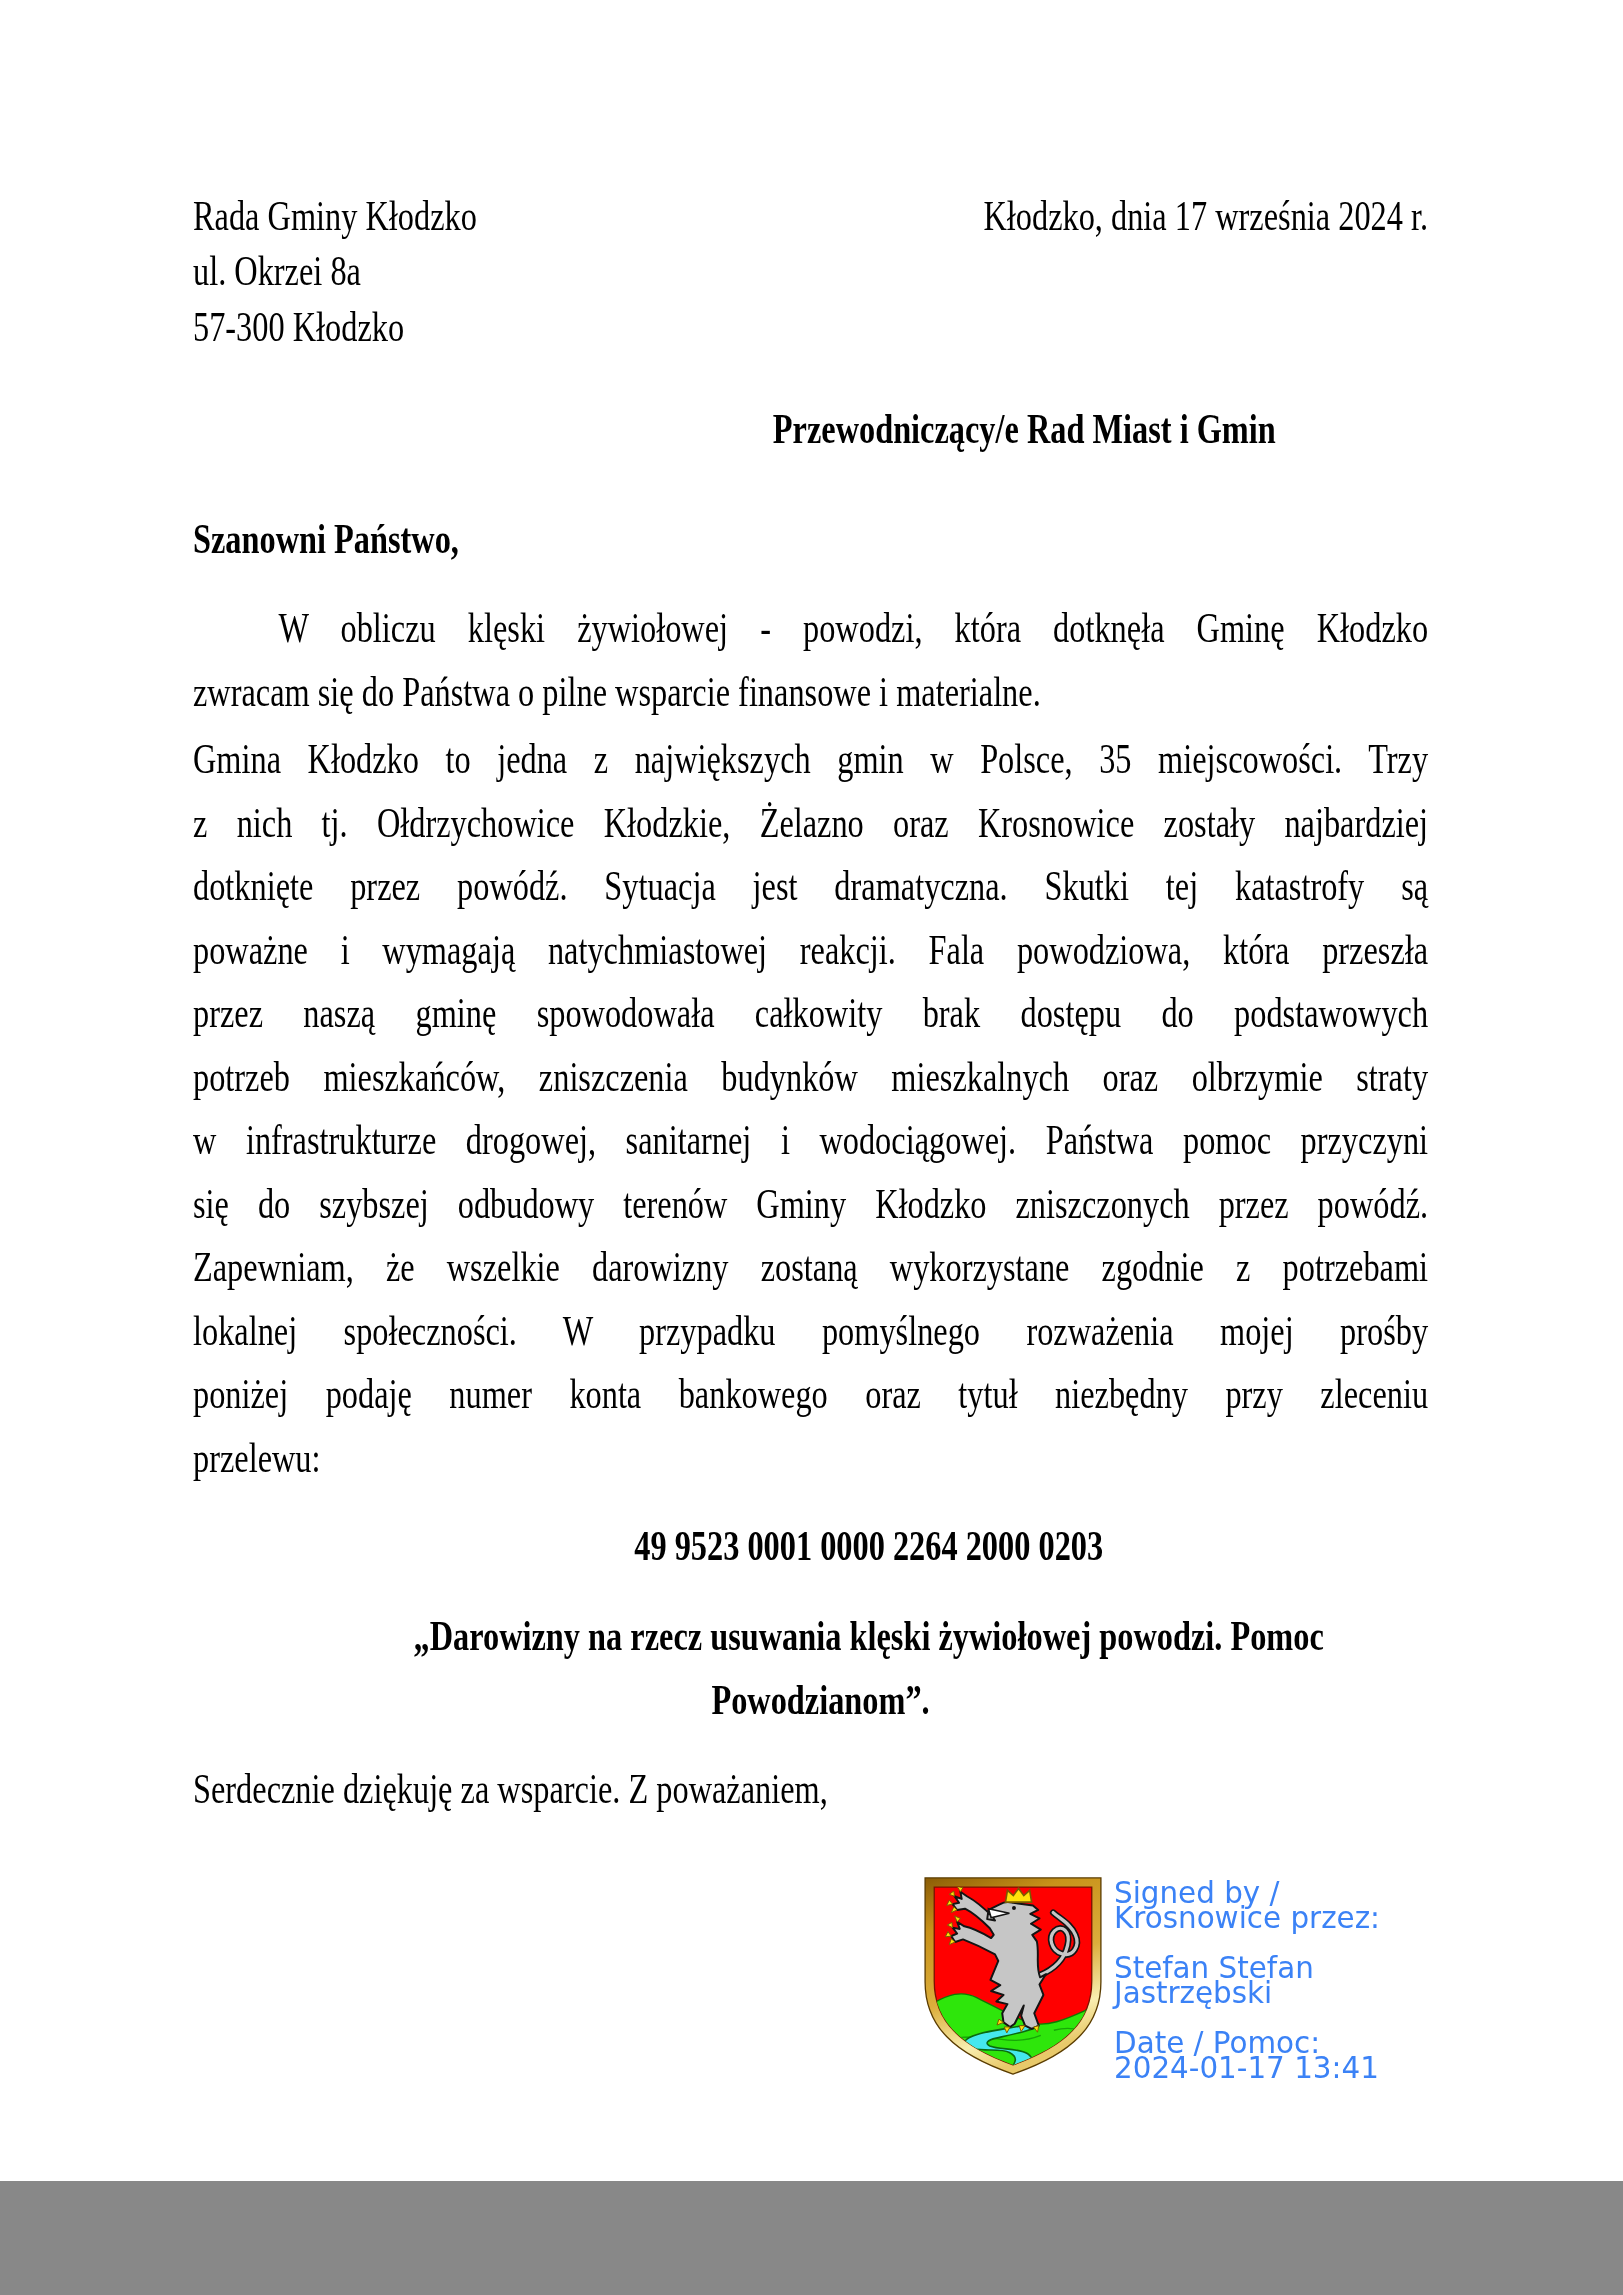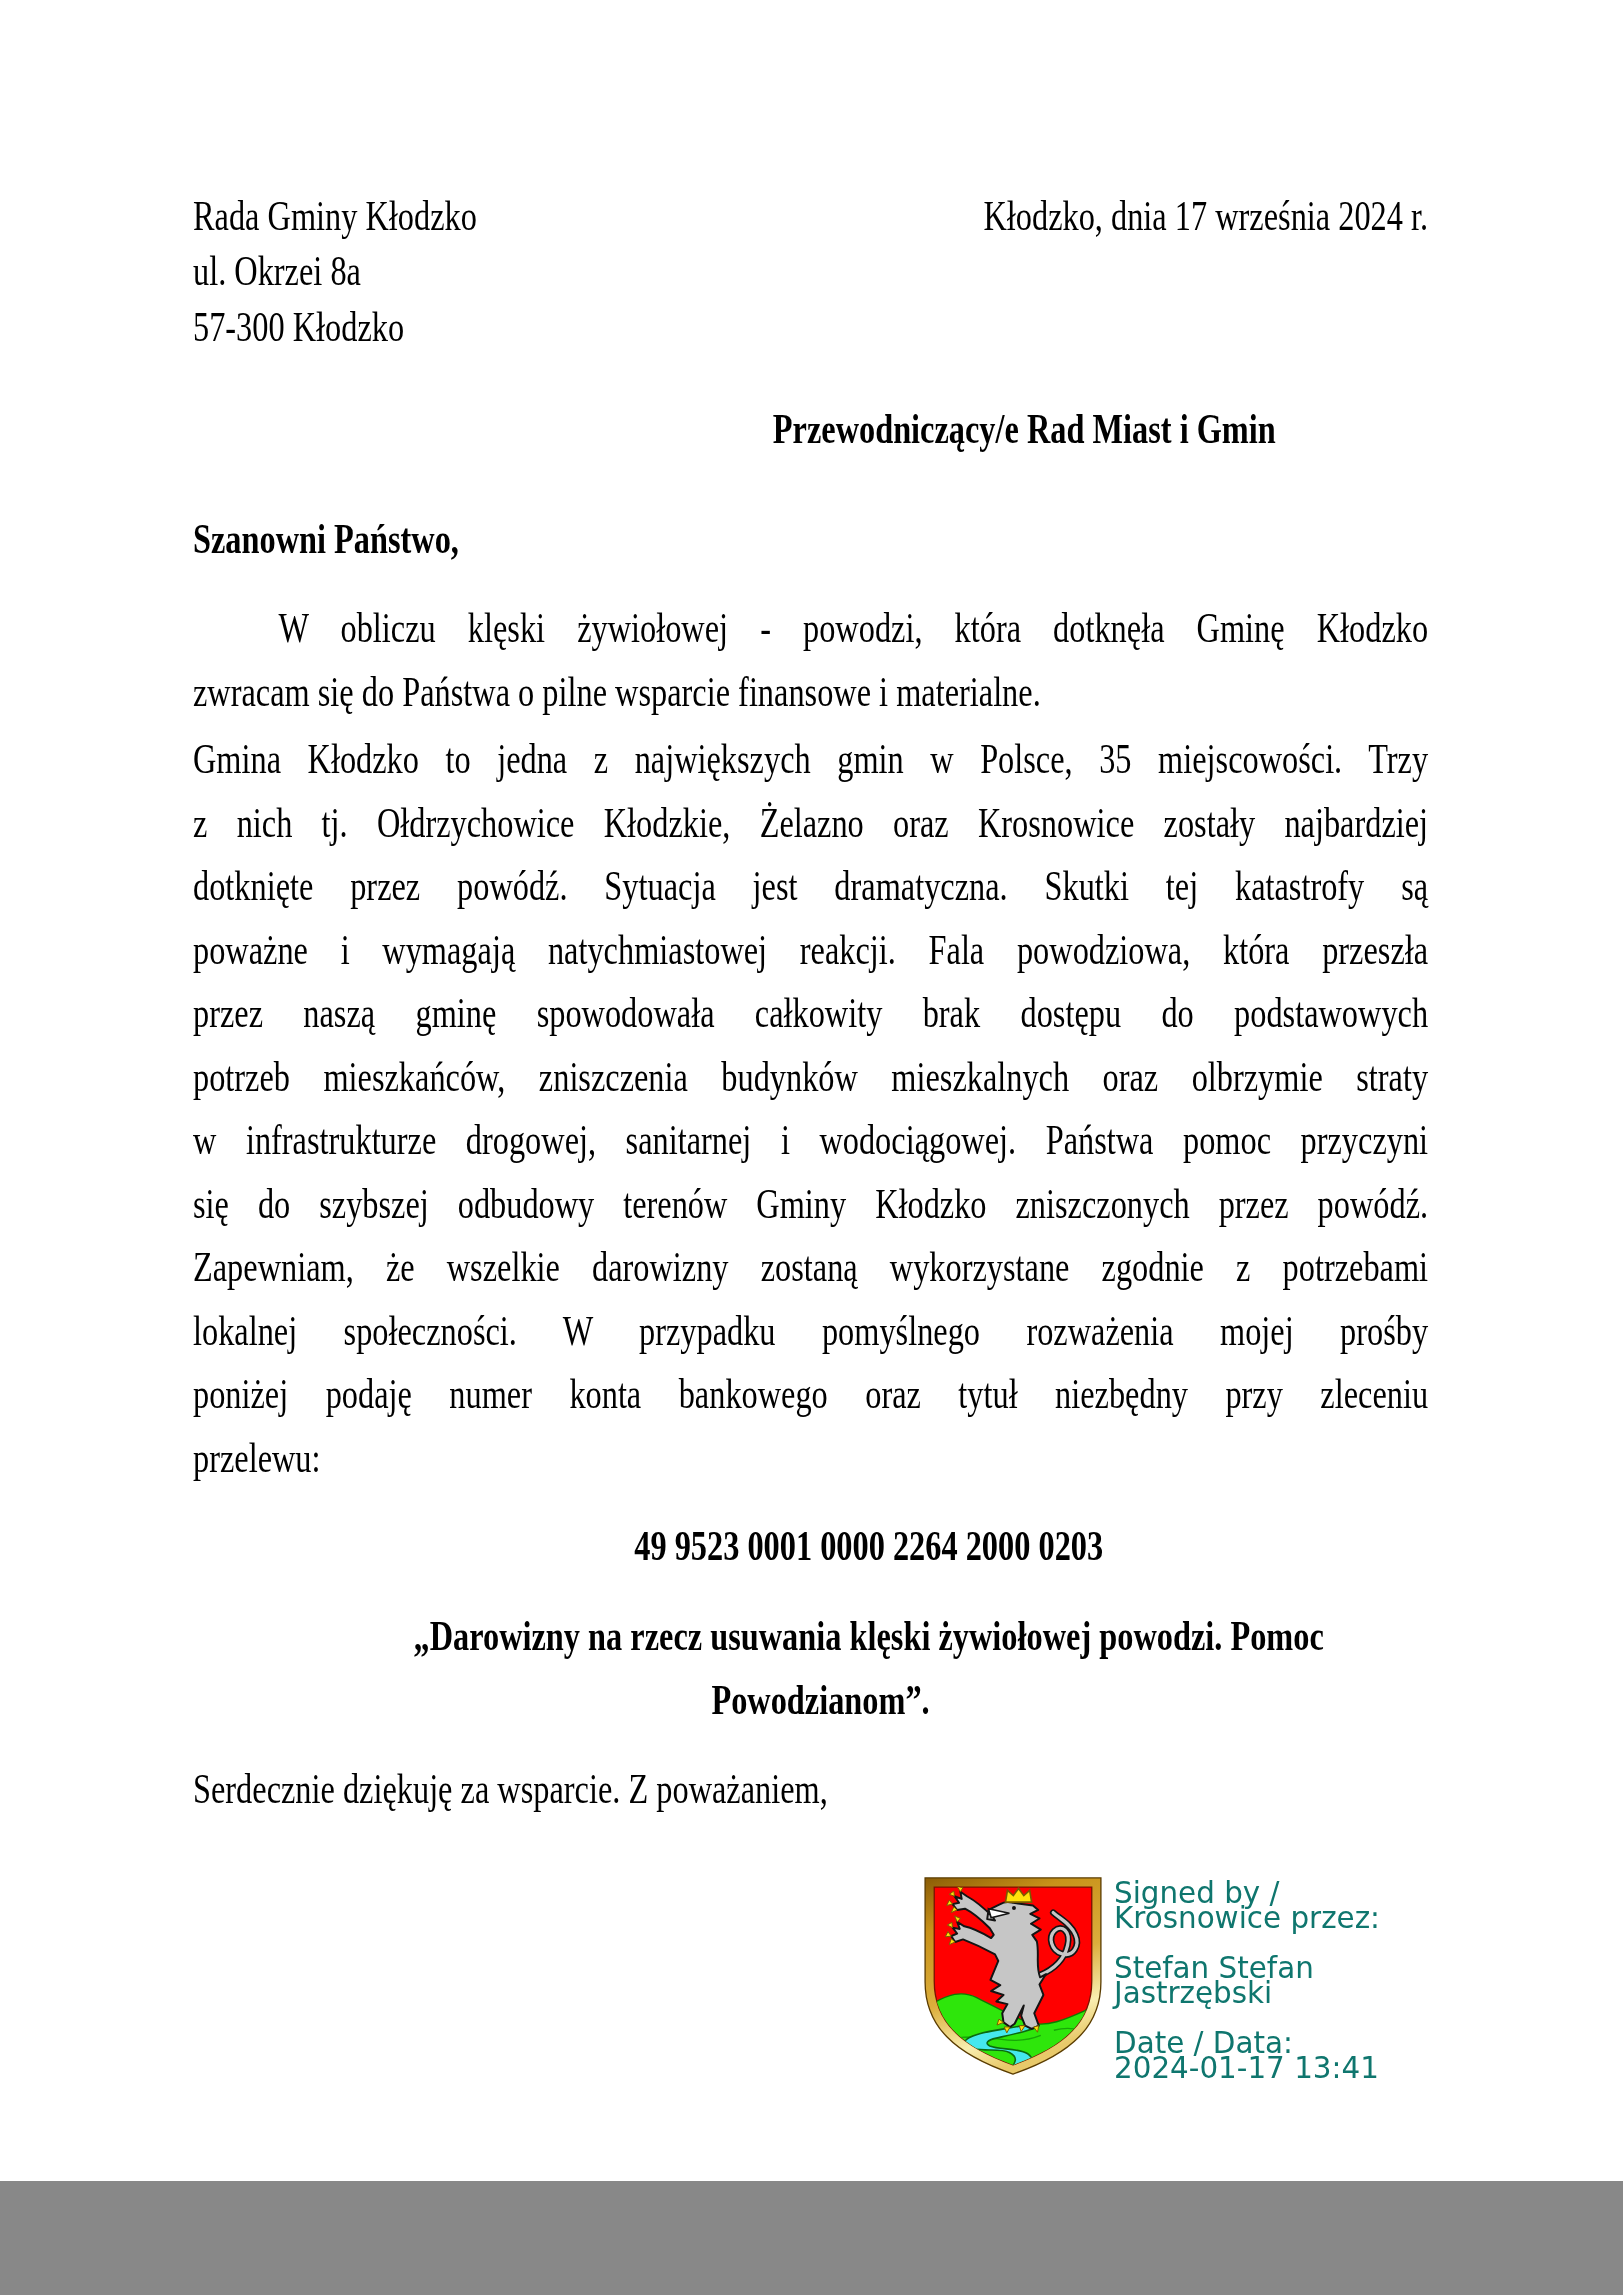--- a/index.html
+++ b/index.html
@@ -30,21 +30,21 @@
   .flexline{display:flex;justify-content:space-between;}
   .center{text-align:center;white-space:nowrap;}
   .ind{text-indent:151px;}
   .ind-sm{text-indent:26px;}
   .firstline{text-indent:111px;}
   .addressee-line{padding-left:753px;}
   .crest{position:absolute;left:923px;top:1876px;width:180px;height:200px;}
   .sig{
     position:absolute;left:1114px;top:1881px;
     font-family:"DejaVu Sans","Liberation Sans",sans-serif;
-    font-size:29.4px;line-height:25px;color:#0f766e;
+    font-size:29.4px;line-height:25px;color:#3b82f6;
   }
   .sig-line{height:25px;white-space:nowrap;}
 </style>
 </head>
 <body>
 
 <div class="page">
 
   <div class="ln hdr flexline" style="top:188px">
     <span>Rada Gminy Kłodzko</span>
@@ -135,18 +135,18 @@
     </g>
   </svg>
 
   <div class="sig">
     <div class="sig-line">Signed by /</div>
     <div class="sig-line">Krosnowice przez:</div>
     <div class="sig-line"></div>
     <div class="sig-line">Stefan Stefan</div>
     <div class="sig-line">Jastrzębski</div>
     <div class="sig-line"></div>
-    <div class="sig-line">Date / Data:</div>
+    <div class="sig-line">Date / Pomoc:</div>
     <div class="sig-line">2024-01-17 13:41</div>
   </div>
 
 </div>
 
 
 </body></html>

